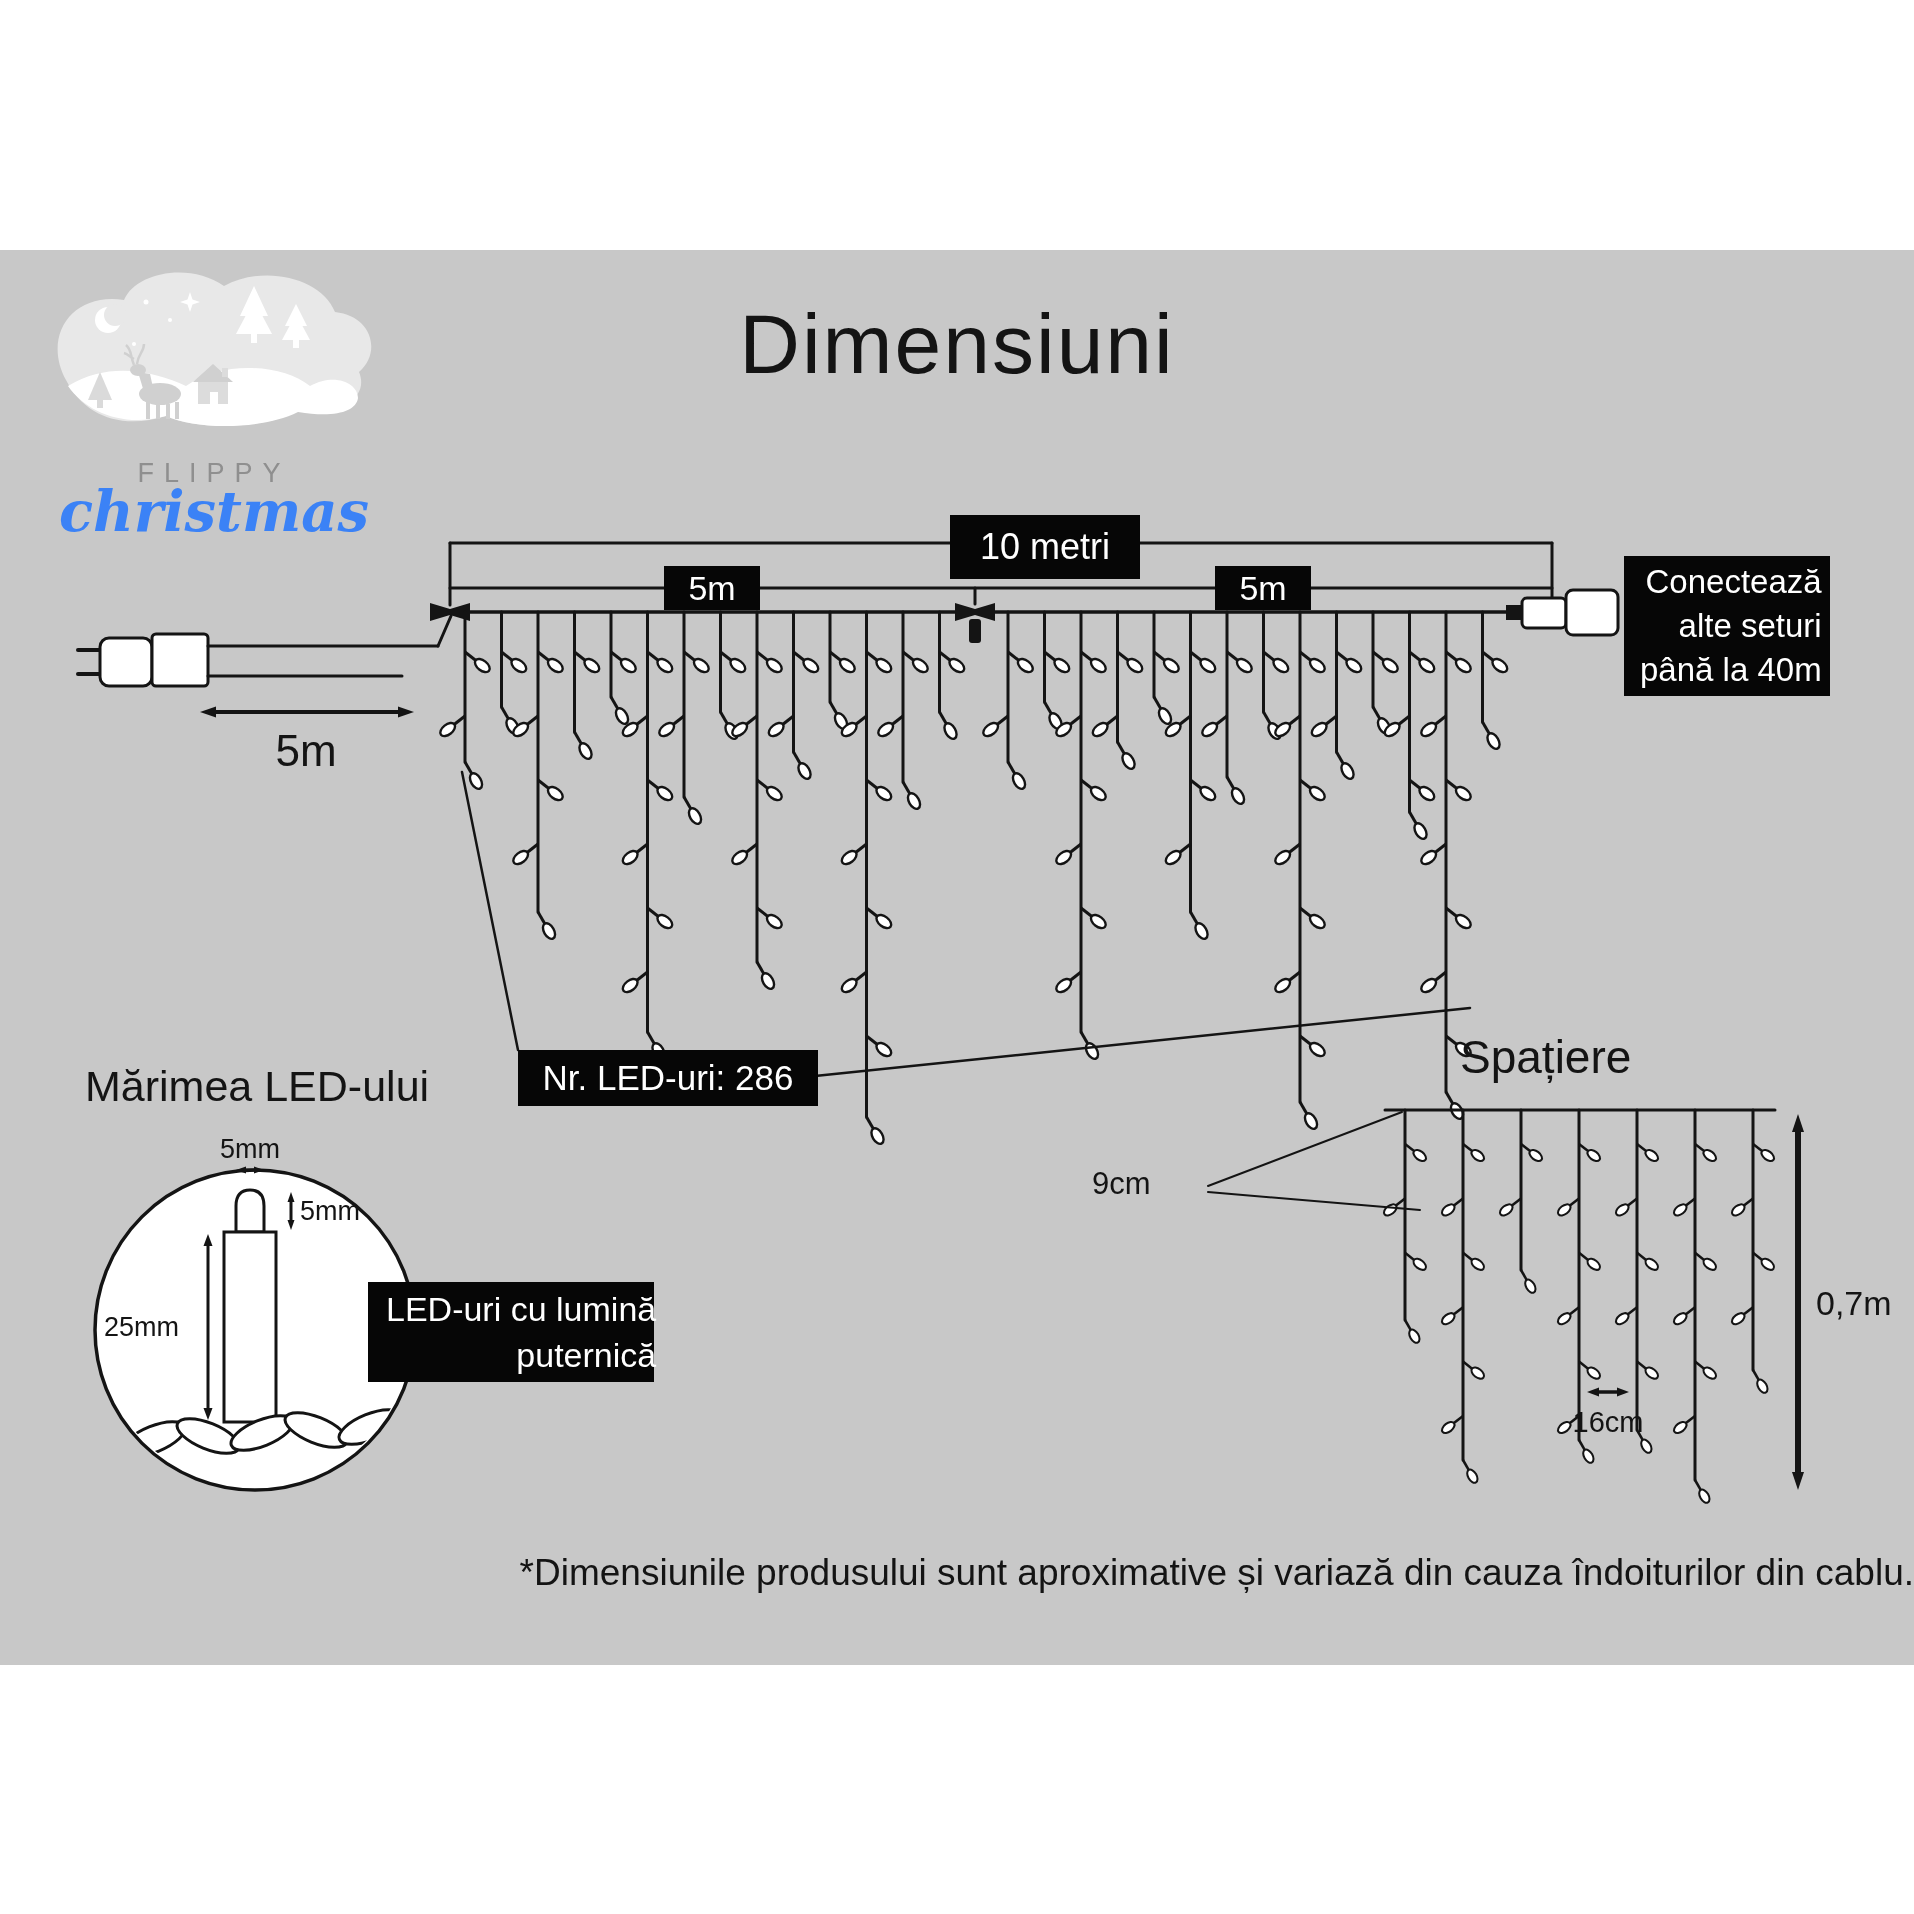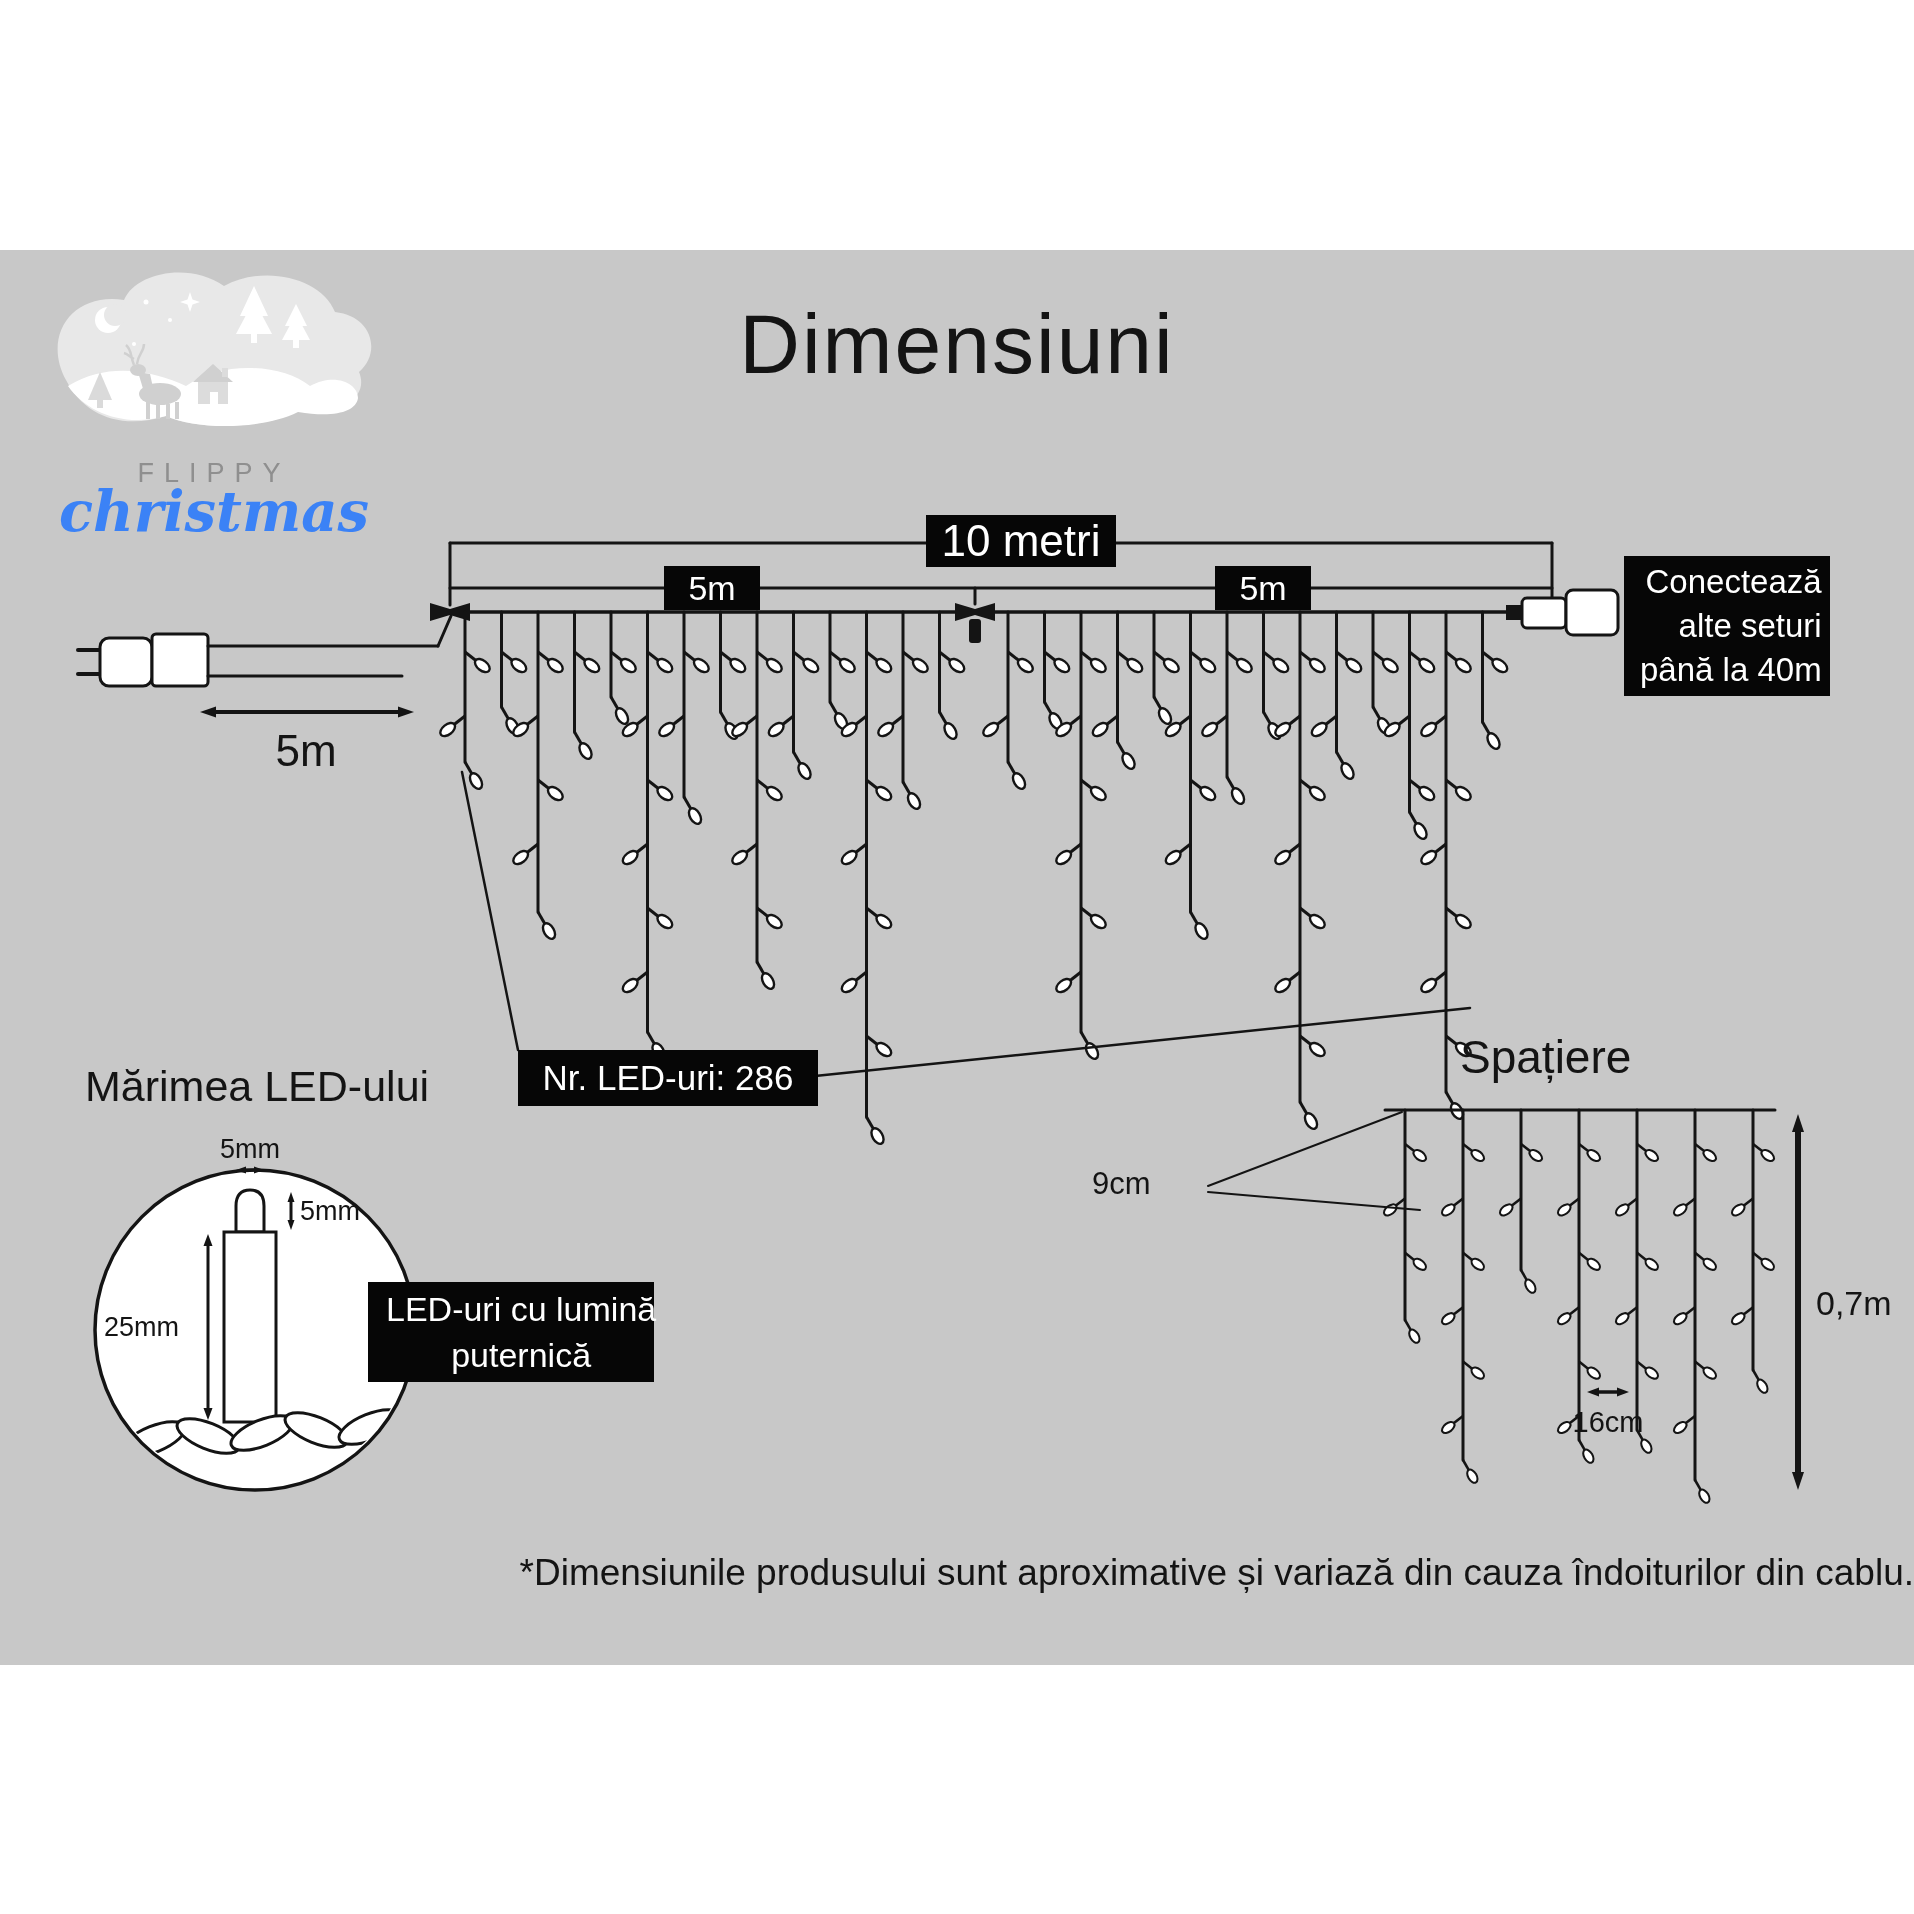--- a/index.html
+++ b/index.html
@@ -4,21 +4,21 @@
 <style>
   *{margin:0;padding:0;box-sizing:border-box}
   html,body{width:1914px;height:1914px;background:#fff;overflow:hidden}
   body{font-family:"Liberation Sans","DejaVu Sans",sans-serif;color:#141414;position:relative}
   #panel{position:absolute;left:0;top:250px;width:1914px;height:1415px;background:#c8c8c8}
   svg{position:absolute}
   #diagram{left:0;top:0;width:1914px;height:1914px;pointer-events:none}
   .label{position:absolute;color:#141414;white-space:nowrap}
   .badge{position:absolute;background:#060606;color:#fff;display:flex;align-items:center;justify-content:center;white-space:nowrap}
   #connect-badge{justify-content:flex-start;padding-left:16px;font-size:33px;line-height:44px;text-align:right}
-  #led-note-badge{justify-content:flex-start;padding-left:18px;font-size:34px;line-height:46px;text-align:center}
+  #led-note-badge{justify-content:flex-start;padding-left:18px;font-size:34px;line-height:46px;text-align:right}
   #title{left:0;right:0;top:296px;text-align:center;font-size:84px;letter-spacing:2px}
   #disclaimer{left:0;right:0;top:1552px;text-align:right;font-size:37px;white-space:nowrap}
   .script{font-family:"DejaVu Serif","Liberation Serif",serif;font-style:italic;font-weight:bold}
 </style>
 </head>
 <body>
 
 <div id="page">
   <div id="panel"></div>
 
@@ -753,21 +753,21 @@
         <rect x="184" y="108" width="6" height="9" fill="#dcdcdc"></rect>
         <rect x="172" y="132" width="8" height="12" fill="#fff"></rect>
       </g>
     </g>
   </svg>
   <div class="label" style="left:38px;top:458px;width:352px;text-align:center;font-size:27px;letter-spacing:10px;color:#8f8f8f">FLIPPY</div>
   <div class="label script" style="left:38px;top:478px;width:352px;text-align:center;font-size:56px;color:#3b82f6">christmas</div>
 
   <div class="label" id="title">Dimensiuni</div>
 
-  <div class="badge" style="left:926px;top:515px;width:190px;height:52px;font-size:44px">10 metri</div>
+  <div class="badge" style="left:950px;top:515px;width:190px;height:64px;font-size:36px">10 metri</div>
   <div class="badge" style="left:664px;top:566px;width:96px;height:44px;font-size:34px">5m</div>
   <div class="badge" style="left:1215px;top:566px;width:96px;height:44px;font-size:34px">5m</div>
 
   <div class="badge" id="connect-badge" style="left:1624px;top:556px;width:206px;height:140px">
     <div>
       <div>Conectează</div>
       <div>alte seturi</div>
       <div>până la 40m</div>
     </div>
   </div>

